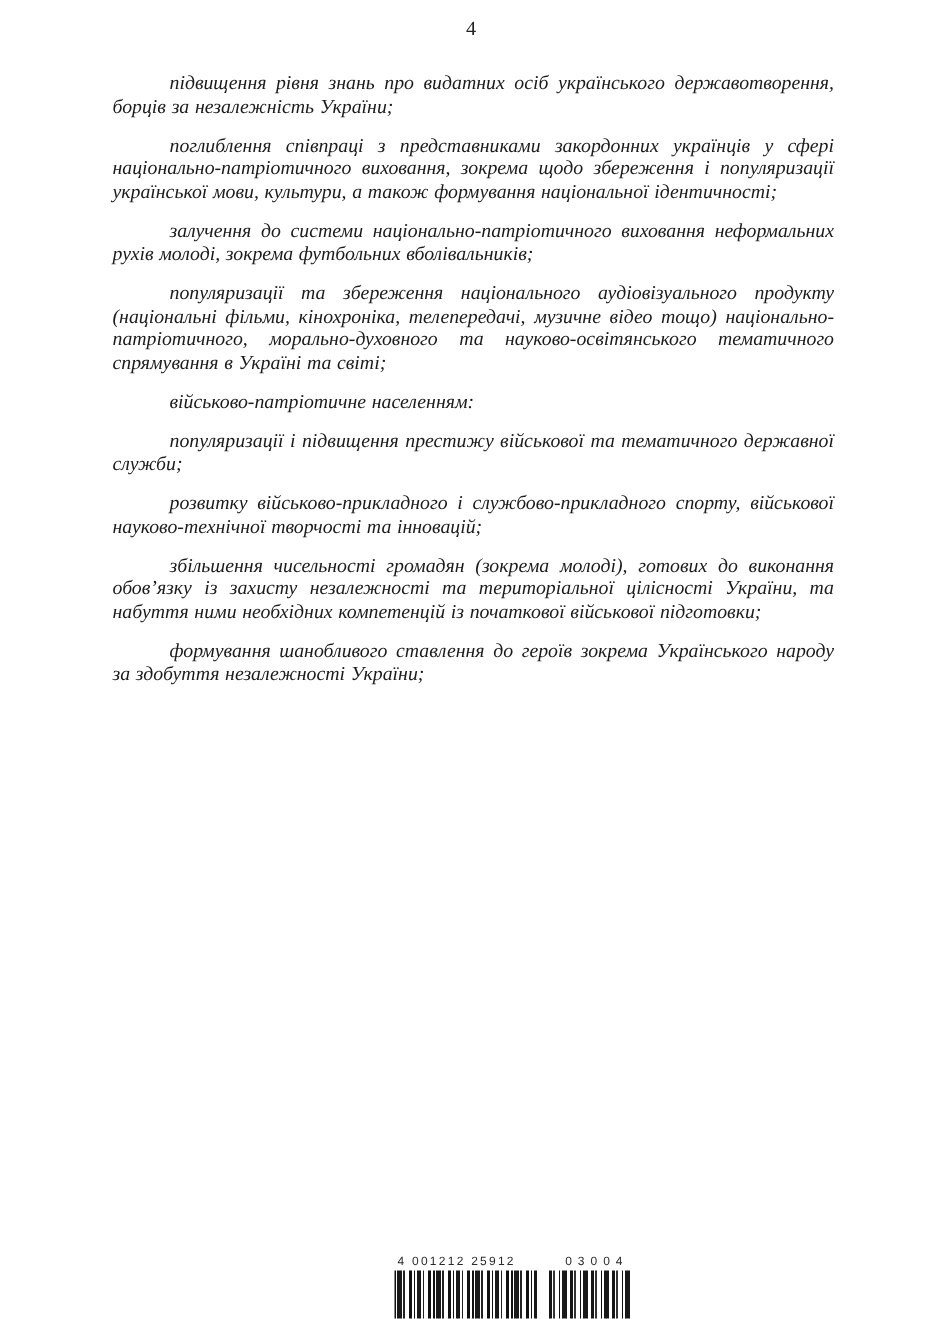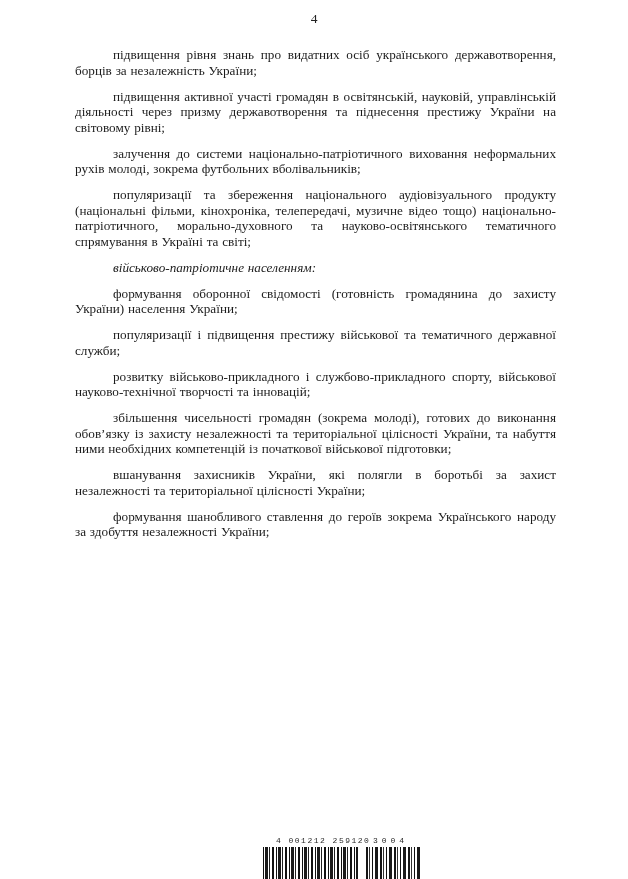--- a/index.html
+++ b/index.html
@@ -33,34 +33,35 @@
     font-size: 13.2px;
     line-height: 15.5px;
     text-align: justify;
   }
   .content p.para {
     margin: 0 0 10.5px 0;
     text-indent: 38px;
     text-align: justify;
     text-align-last: left;
     word-spacing: 0.5px;
+    font-style: italic;
   }
   .content p.para.italic {
     font-style: italic;
   }
   .barcode {
     position: absolute;
     left: 263px;
     top: 836px;
     width: 158px;
   }
   .barcode-numbers {
     display: flex;
-    justify-content: center;
-    font-family: Liberation Mono, monospace;
+    justify-content: space-between;
+    font-family: Liberation Sans, sans-serif;
     font-size: 8px;
     line-height: 10px;
     color: #2a2a2a;
     white-space: nowrap;
   }
   .barcode-numbers .num-main {
     letter-spacing: 1.5px;
     padding-left: 2px;
   }
   .barcode-numbers .num-addon {
@@ -106,29 +107,27 @@
 </style>
 </head>
 <body>
 
 <div class="page">
 
   <div class="page-number">4</div>
 
   <div class="content">
       <p class="para">підвищення рівня знань про видатних осіб українського державотворення, борців за незалежність України;</p>
-      <p class="para">підвищення активної участі громадян в освітянській, науковій, управлінській діяльності через призму державотворення та піднесення престижу України на світовому рівні;</p>
+      <p class="para">поглиблення співпраці з представниками закордонних українців у сфері національно-патріотичного виховання, зокрема щодо збереження і популяризації української мови, культури, а також формування національної ідентичності;</p>
       <p class="para">залучення до системи національно-патріотичного виховання неформальних рухів молоді, зокрема футбольних вболівальників;</p>
       <p class="para">популяризації та збереження національного аудіовізуального продукту (національні фільми, кінохроніка, телепередачі, музичне відео тощо) національно-патріотичного, морально-духовного та науково-освітянського тематичного спрямування в Україні та світі;</p>
       <p class="para italic">військово-патріотичне населенням:</p>
-      <p class="para">формування оборонної свідомості (готовність громадянина до захисту України) населення України;</p>
       <p class="para">популяризації і підвищення престижу військової та тематичного державної служби;</p>
       <p class="para">розвитку військово-прикладного і службово-прикладного спорту, військової науково-технічної творчості та інновацій;</p>
       <p class="para">збільшення чисельності громадян (зокрема молоді), готових до виконання обов’язку із захисту незалежності та територіальної цілісності України, та набуття ними необхідних компетенцій із початкової військової підготовки;</p>
-      <p class="para">вшанування захисників України, які полягли в боротьбі за захист незалежності та територіальної цілісності України;</p>
       <p class="para">формування шанобливого ставлення до героїв зокрема Українського народу за здобуття незалежності України;</p>
     </div>
 
   <div class="barcode">
     <div class="barcode-numbers">
       <span class="num-main">4 001212 25912</span>
       <span class="num-addon">03004</span>
     </div>
     <div class="barcode-bars">
       <div class="bars bars-left"></div>

